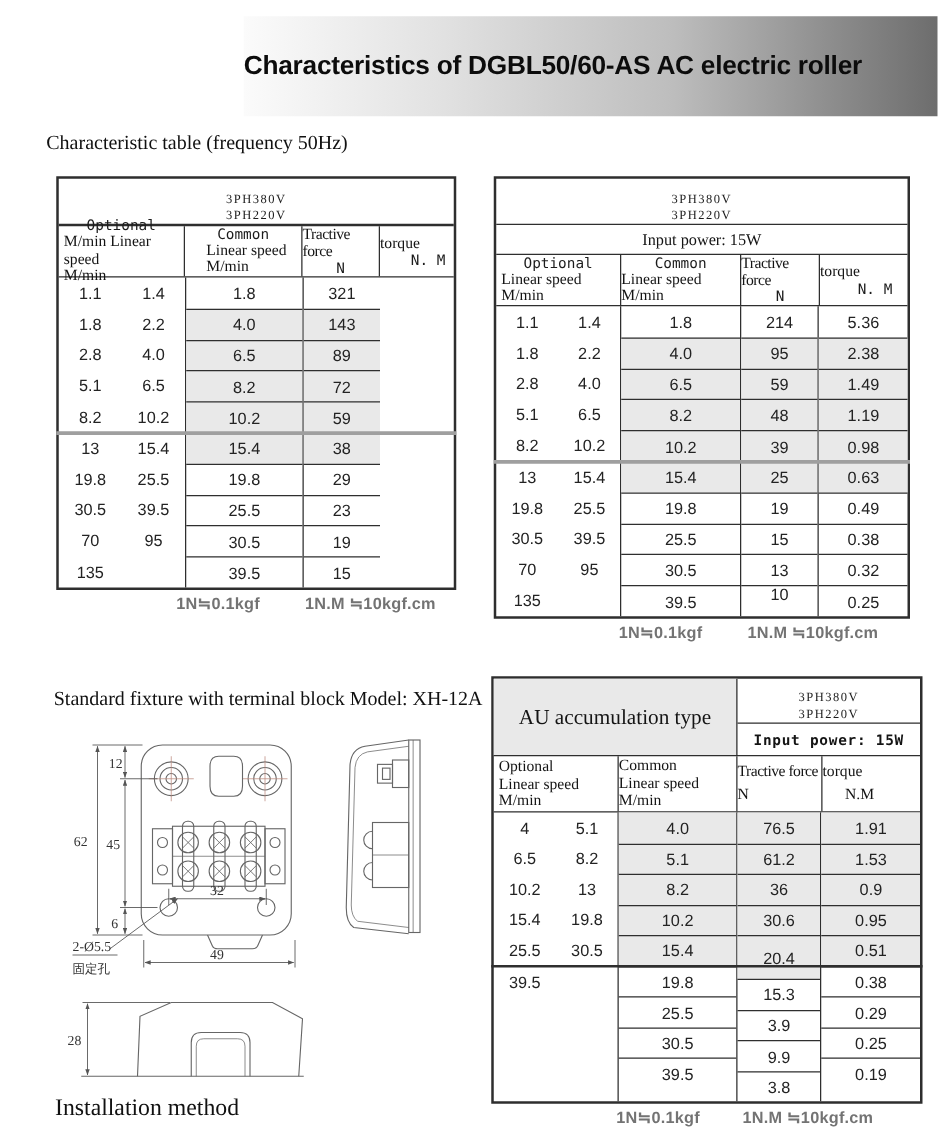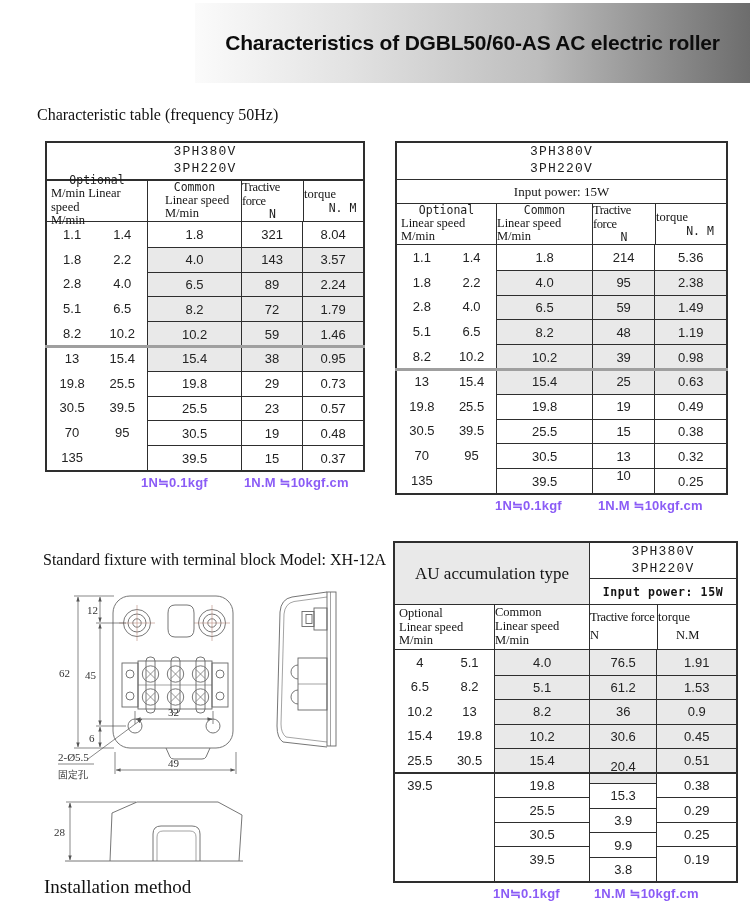--- a/index.html
+++ b/index.html
@@ -1,40 +1,40 @@
 <!DOCTYPE html>
 <html><head>
 <meta charset="utf-8">
 <style>
   html,body{margin:0;padding:0;}
   body{width:750px;height:914px;position:relative;background:#ffffff;overflow:hidden;
        font-family:"Liberation Sans",sans-serif;color:#222;}
 
   
-  .banner{position:absolute;left:195px;top:3px;width:555px;height:80px;
+  .banner{position:absolute;left:195px;top:13px;width:555px;height:80px;
     background:linear-gradient(90deg,#fbfbfb 0%,#e2e2e2 28%,#bdbdbd 62%,#6d6d6d 100%);
-    display:flex;align-items:center;justify-content:center;}
+    display:flex;align-items:center;}
   .banner span{font:bold 21px "Liberation Sans",sans-serif;color:#0c0c0c;letter-spacing:-.2px;}
 
   .char-label{position:absolute;left:37px;top:106px;font:16px "Liberation Serif",serif;color:#111;}
   .fixture-label{position:absolute;left:43px;top:551px;font:16px "Liberation Serif",serif;color:#111;}
   .install-label{position:absolute;left:44px;top:876px;font:19px "Liberation Serif",serif;color:#111;}
 
   
   .spec-table{position:absolute;}
   .tbox{border:2px solid #2e2e2e;background:#fff;}
   .thead{display:flex;border-bottom:1px solid #2e2e2e;}
   .title-cell{background:#e9e9e9;display:flex;align-items:center;justify-content:center;
     font:15px "Liberation Serif",serif;color:#141414;border-right:1px solid #2e2e2e;
     text-align:center;padding:2px;box-sizing:border-box;}
   .title-cell.big{font-size:17px;}
   .volt-stack{display:flex;flex-direction:column;flex:1;}
-  .volt-cell{display:flex;flex-direction:column;align-items:center;justify-content:center;
-    border-bottom:1px solid #2e2e2e;font-family:Liberation Mono, monospace;
-    font-size:13px;line-height:1.3;letter-spacing:1.2px;color:#1c1c1c;}
+  .volt-cell{display:flex;flex-direction:column;align-items:center;justify-content:flex-end;
+    border-bottom:1px solid #2e2e2e;font-family:Liberation Serif, serif;
+    font-size:10px;line-height:1.3;letter-spacing:1.2px;color:#1c1c1c;}
   .input-cell{display:flex;align-items:center;justify-content:center;
     font:13px "Liberation Serif",serif;color:#141414;}
   .input-cell.mono{font:600 11.5px "DejaVu Sans Mono",monospace;letter-spacing:.6px;}
 
   .tsub{display:flex;border-bottom:1px solid #2e2e2e;}
   .tsub>div{border-right:1px solid #2e2e2e;box-sizing:border-box;display:flex;
     flex-direction:column;justify-content:center;padding:1px 0;overflow:visible;}
   .tsub>div:last-child{border-right:none;}
   .tsub.roomy>div{justify-content:space-evenly;}
   .mono-line{font-family:"DejaVu Sans Mono",monospace;font-size:11.5px;text-align:center;
@@ -53,21 +53,21 @@
   .opt-row span{width:50%;text-align:center;font-size:13px;color:#232323;}
   .num-col{display:flex;flex-direction:column;border-left:1px solid #2e2e2e;box-sizing:border-box;}
   .num-col:last-child{flex:1;}
   .cell{display:flex;align-items:center;justify-content:center;border-top:1px solid #2e2e2e;
     box-sizing:border-box;font-size:13px;color:#232323;}
   .num-col .cell:first-child{border-top:none;}
   .cell.shaded{background:#e9e9e9;}
   .divider{position:absolute;left:-2px;right:-2px;z-index:3;}
 
   .tnote{display:flex;margin-top:3px;font:700 13px "Liberation Sans",sans-serif;
-    color:#8b5cf6;letter-spacing:.2px;}
+    color:#737373;letter-spacing:.2px;}
 
   
   .drawing{position:absolute;left:30px;top:578px;width:360px;height:300px;}
   .drawing text{font-family:"Liberation Serif",serif;fill:#333;}
 </style>
 </head>
 <body>
 
 <div class="banner">
   <span>Characteristics of DGBL50/60-AS AC electric roller</span>
@@ -166,32 +166,20 @@
           <div class="cell" style="height: 24.8px;">321</div>
           <div class="cell shaded" style="height: 24.8px;">143</div>
           <div class="cell shaded" style="height: 24.8px;">89</div>
           <div class="cell shaded" style="height: 24.8px;">72</div>
           <div class="cell shaded" style="height: 24.8px;">59</div>
           <div class="cell shaded" style="height: 24.8px;">38</div>
           <div class="cell" style="height: 24.8px;">29</div>
           <div class="cell" style="height: 24.8px;">23</div>
           <div class="cell" style="height: 24.8px;">19</div>
           <div class="cell" style="height: 24.8px;">15</div>
-        </div>
-        <div class="num-col" style="width: 61px;">
-          <div class="cell" style="height: 24.8px;">8.04</div>
-          <div class="cell shaded" style="height: 24.8px;">3.57</div>
-          <div class="cell shaded" style="height: 24.8px;">2.24</div>
-          <div class="cell shaded" style="height: 24.8px;">1.79</div>
-          <div class="cell shaded" style="height: 24.8px;">1.46</div>
-          <div class="cell shaded" style="height: 24.8px;">0.95</div>
-          <div class="cell" style="height: 24.8px;">0.73</div>
-          <div class="cell" style="height: 24.8px;">0.57</div>
-          <div class="cell" style="height: 24.8px;">0.48</div>
-          <div class="cell" style="height: 24.8px;">0.37</div>
         </div>
         <div class="divider" style="top: 122.5px; height: 3px; background: rgb(159, 159, 159);"></div>
       </div>
     </div>
     <div class="tnote" style="padding-left: 96px; gap: 36px;">
       <span>1N≒0.1kgf</span>
       <span>1N.M ≒10kgf.cm</span>
     </div>
   </div>
 <div class="spec-table" id="table-ass" style="left: 395px; top: 141px; width: 333px;">
@@ -387,21 +375,21 @@
           <div class="cell shaded" style="height: 35px;">20.4</div>
           <div class="cell" style="height: 24.55px;">15.3</div>
           <div class="cell" style="height: 24.55px;">3.9</div>
           <div class="cell" style="height: 24.55px;">9.9</div>
           <div class="cell" style="height: 24.55px;">3.8</div>
         </div>
         <div class="num-col" style="width: 80px;">
           <div class="cell shaded" style="height: 24.55px;">1.91</div>
           <div class="cell shaded" style="height: 24.55px;">1.53</div>
           <div class="cell shaded" style="height: 24.55px;">0.9</div>
-          <div class="cell shaded" style="height: 24.55px;">0.45</div>
+          <div class="cell shaded" style="height: 24.55px;">0.95</div>
           <div class="cell shaded" style="height: 24.55px;">0.51</div>
           <div class="cell" style="height: 24.55px;">0.38</div>
           <div class="cell" style="height: 24.55px;">0.29</div>
           <div class="cell" style="height: 24.55px;">0.25</div>
           <div class="cell" style="height: 24.55px;">0.19</div>
         </div>
         <div class="divider" style="top: 121.75px; height: 2px; background: rgb(47, 47, 47);"></div>
       </div>
     </div>
     <div class="tnote" style="padding-left: 100px; gap: 34px;">

